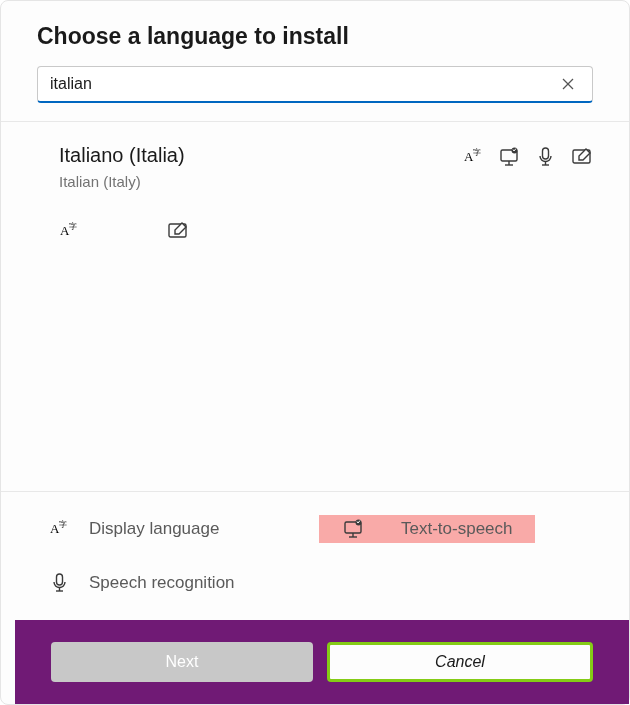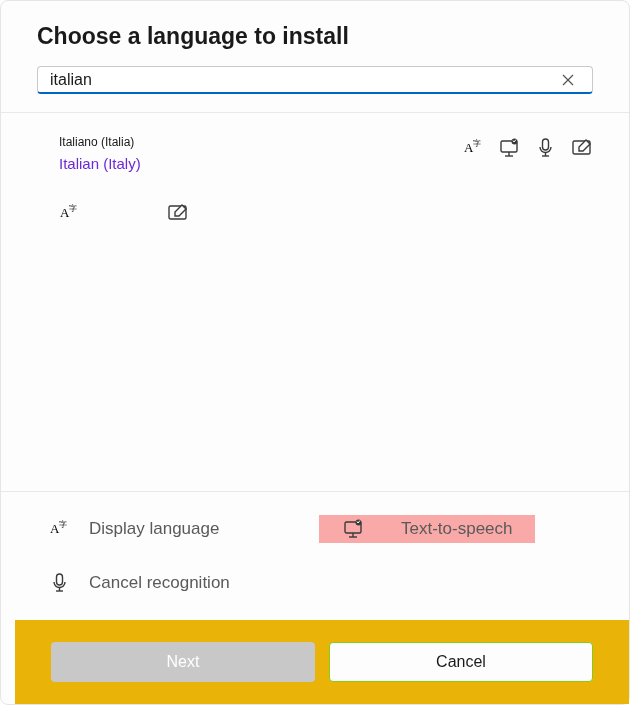--- a/index.html
+++ b/index.html
@@ -27,21 +27,21 @@
     font-size: 23px;
     font-weight: 600;
     color: #1a1a1a;
   }
   .search-wrap {
     padding: 0 36px 18px 36px;
   }
   .search {
     position: relative;
     width: 100%;
-    height: 28px;
+    height: 37px;
     border: 1px solid #c9c9c9;
     border-bottom: 2px solid #0067c0;
     border-radius: 4px;
     background: #fff;
     display: flex;
     align-items: center;
     padding: 0 10px;
   }
   .search input {
     flex: 1;
@@ -69,22 +69,22 @@
     padding: 8px 0;
   }
   .lang-row {
     padding: 14px 36px 14px 58px;
     display: flex;
     align-items: flex-start;
     justify-content: space-between;
     cursor: pointer;
   }
   .lang-text { display: flex; flex-direction: column; gap: 6px; }
-  .lang-native { font-size: 12px; color: #1a1a1a; }
-  .lang-local { font-size: 15px; color: #6d28d9; }
+  .lang-native { font-size: 20px; color: #1a1a1a; }
+  .lang-local { font-size: 15px; color: #737373; }
   .lang-icons {
     display: flex;
     gap: 14px;
     align-items: center;
     padding-top: 2px;
     color: #3a3a3a;
   }
   .lang-icons .slot {
     width: 22px; height: 22px;
     display: flex; align-items: center; justify-content: center;
@@ -116,21 +116,21 @@
   .legend-item.hl::before {
     content: "";
     position: absolute;
     left: -6px; right: 46px;
     top: -3px; bottom: -3px;
     background: #f9aaa8;
     z-index: 0;
   }
   .legend-item.hl > * { position: relative; z-index: 1; margin-left: 18px; }
   .footer {
-    background: #eab308;
+    background: #701a75;
     padding: 22px 36px;
     display: flex;
     gap: 14px;
     margin-left: 14px;
   }
   .btn {
     flex: 1;
     height: 40px;
     border-radius: 4px;
     font-size: 16px;
@@ -138,22 +138,23 @@
     border: 1px solid transparent;
     cursor: pointer;
     display: flex; align-items: center; justify-content: center;
   }
   .btn-primary {
     background: #c8c8c8;
     color: #fff;
   }
   .btn-secondary {
     background: #fdfdfd;
-    border: 1px solid #84cc16;
-    color: #1a1a1a;
+    border: 3px solid #84cc16;
+    color: #1a1a1a;
+    font-style: italic;
   }
   svg { display: block; }
   @keyframes blink { 50% { opacity: 0; } }
 </style>
 </head>
 <body>
 
 <svg width="0" height="0" style="position:absolute">
   <defs>
     <g id="ico-display">
@@ -269,21 +270,21 @@
           </svg>
         </span>
       <span>Text-to-speech</span>
     </div>
     <div class="legend-item">
       <span class="icon">
           <svg width="20" height="20">
             <use href="#ico-speech"></use>
           </svg>
         </span>
-      <span>Cancel recognition</span>
+      <span>Speech recognition</span>
     </div>
   </div>
 
   <div class="footer">
     <button class="btn btn-primary">Next</button>
     <button class="btn btn-secondary">Cancel</button>
   </div>
 
 </div>
 

